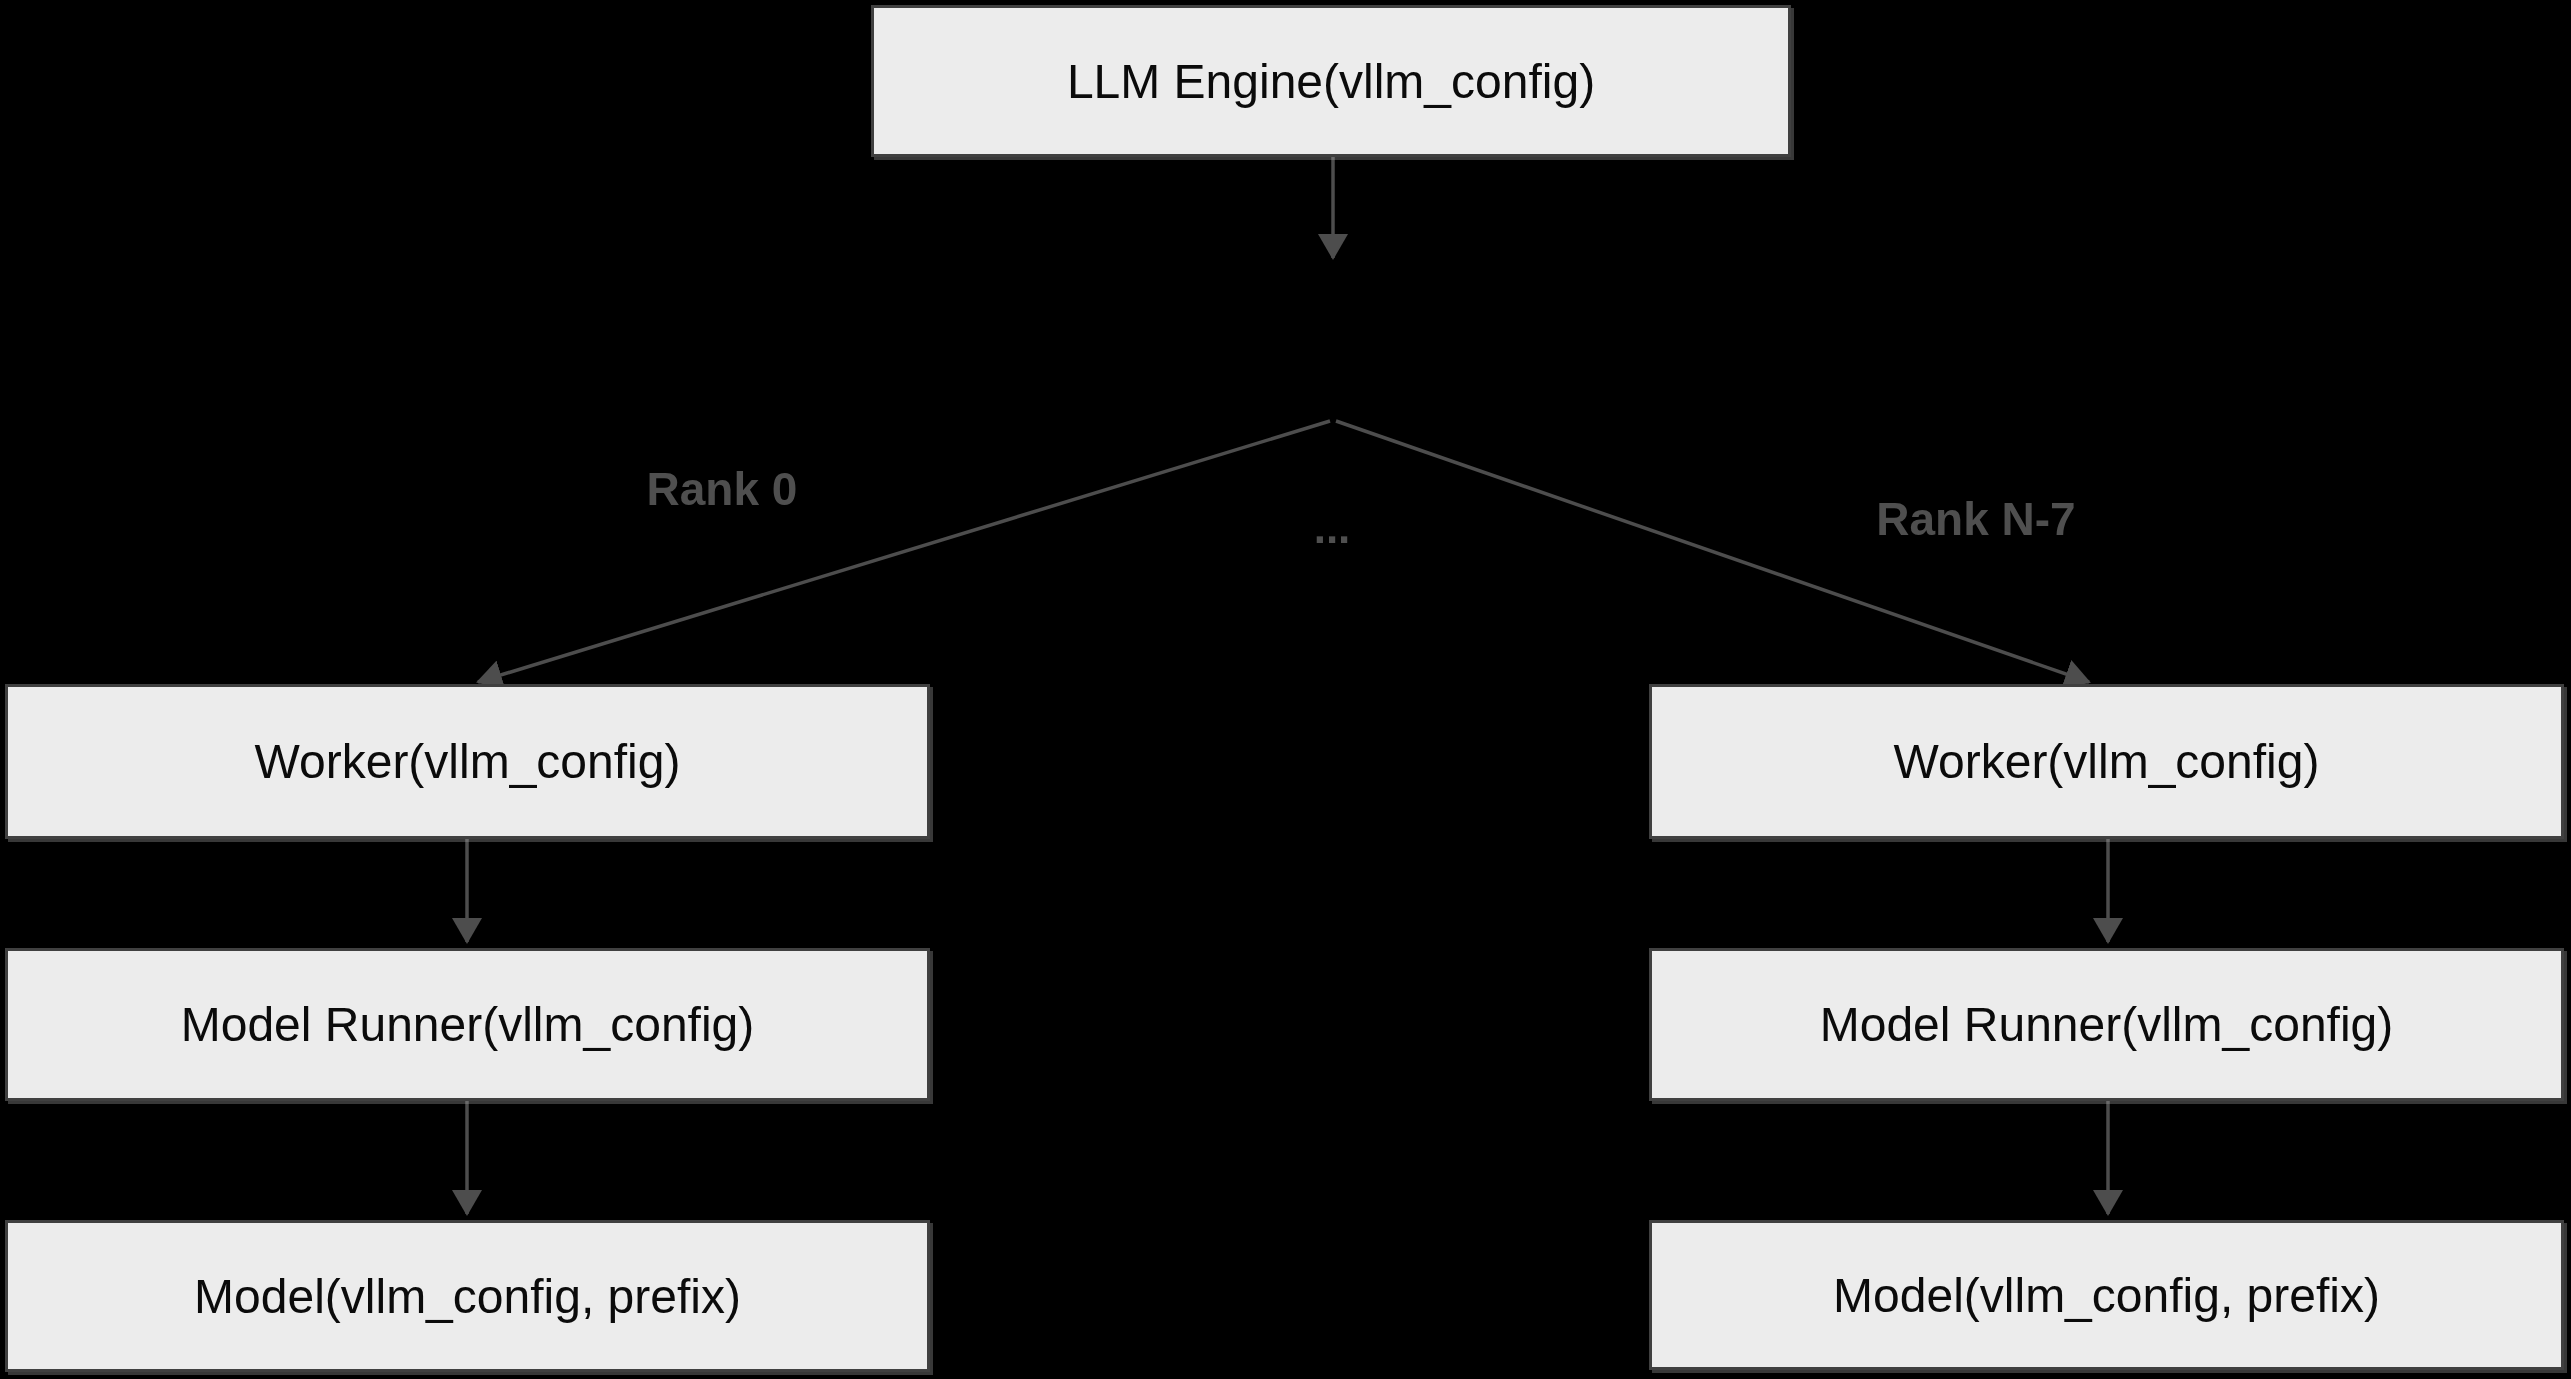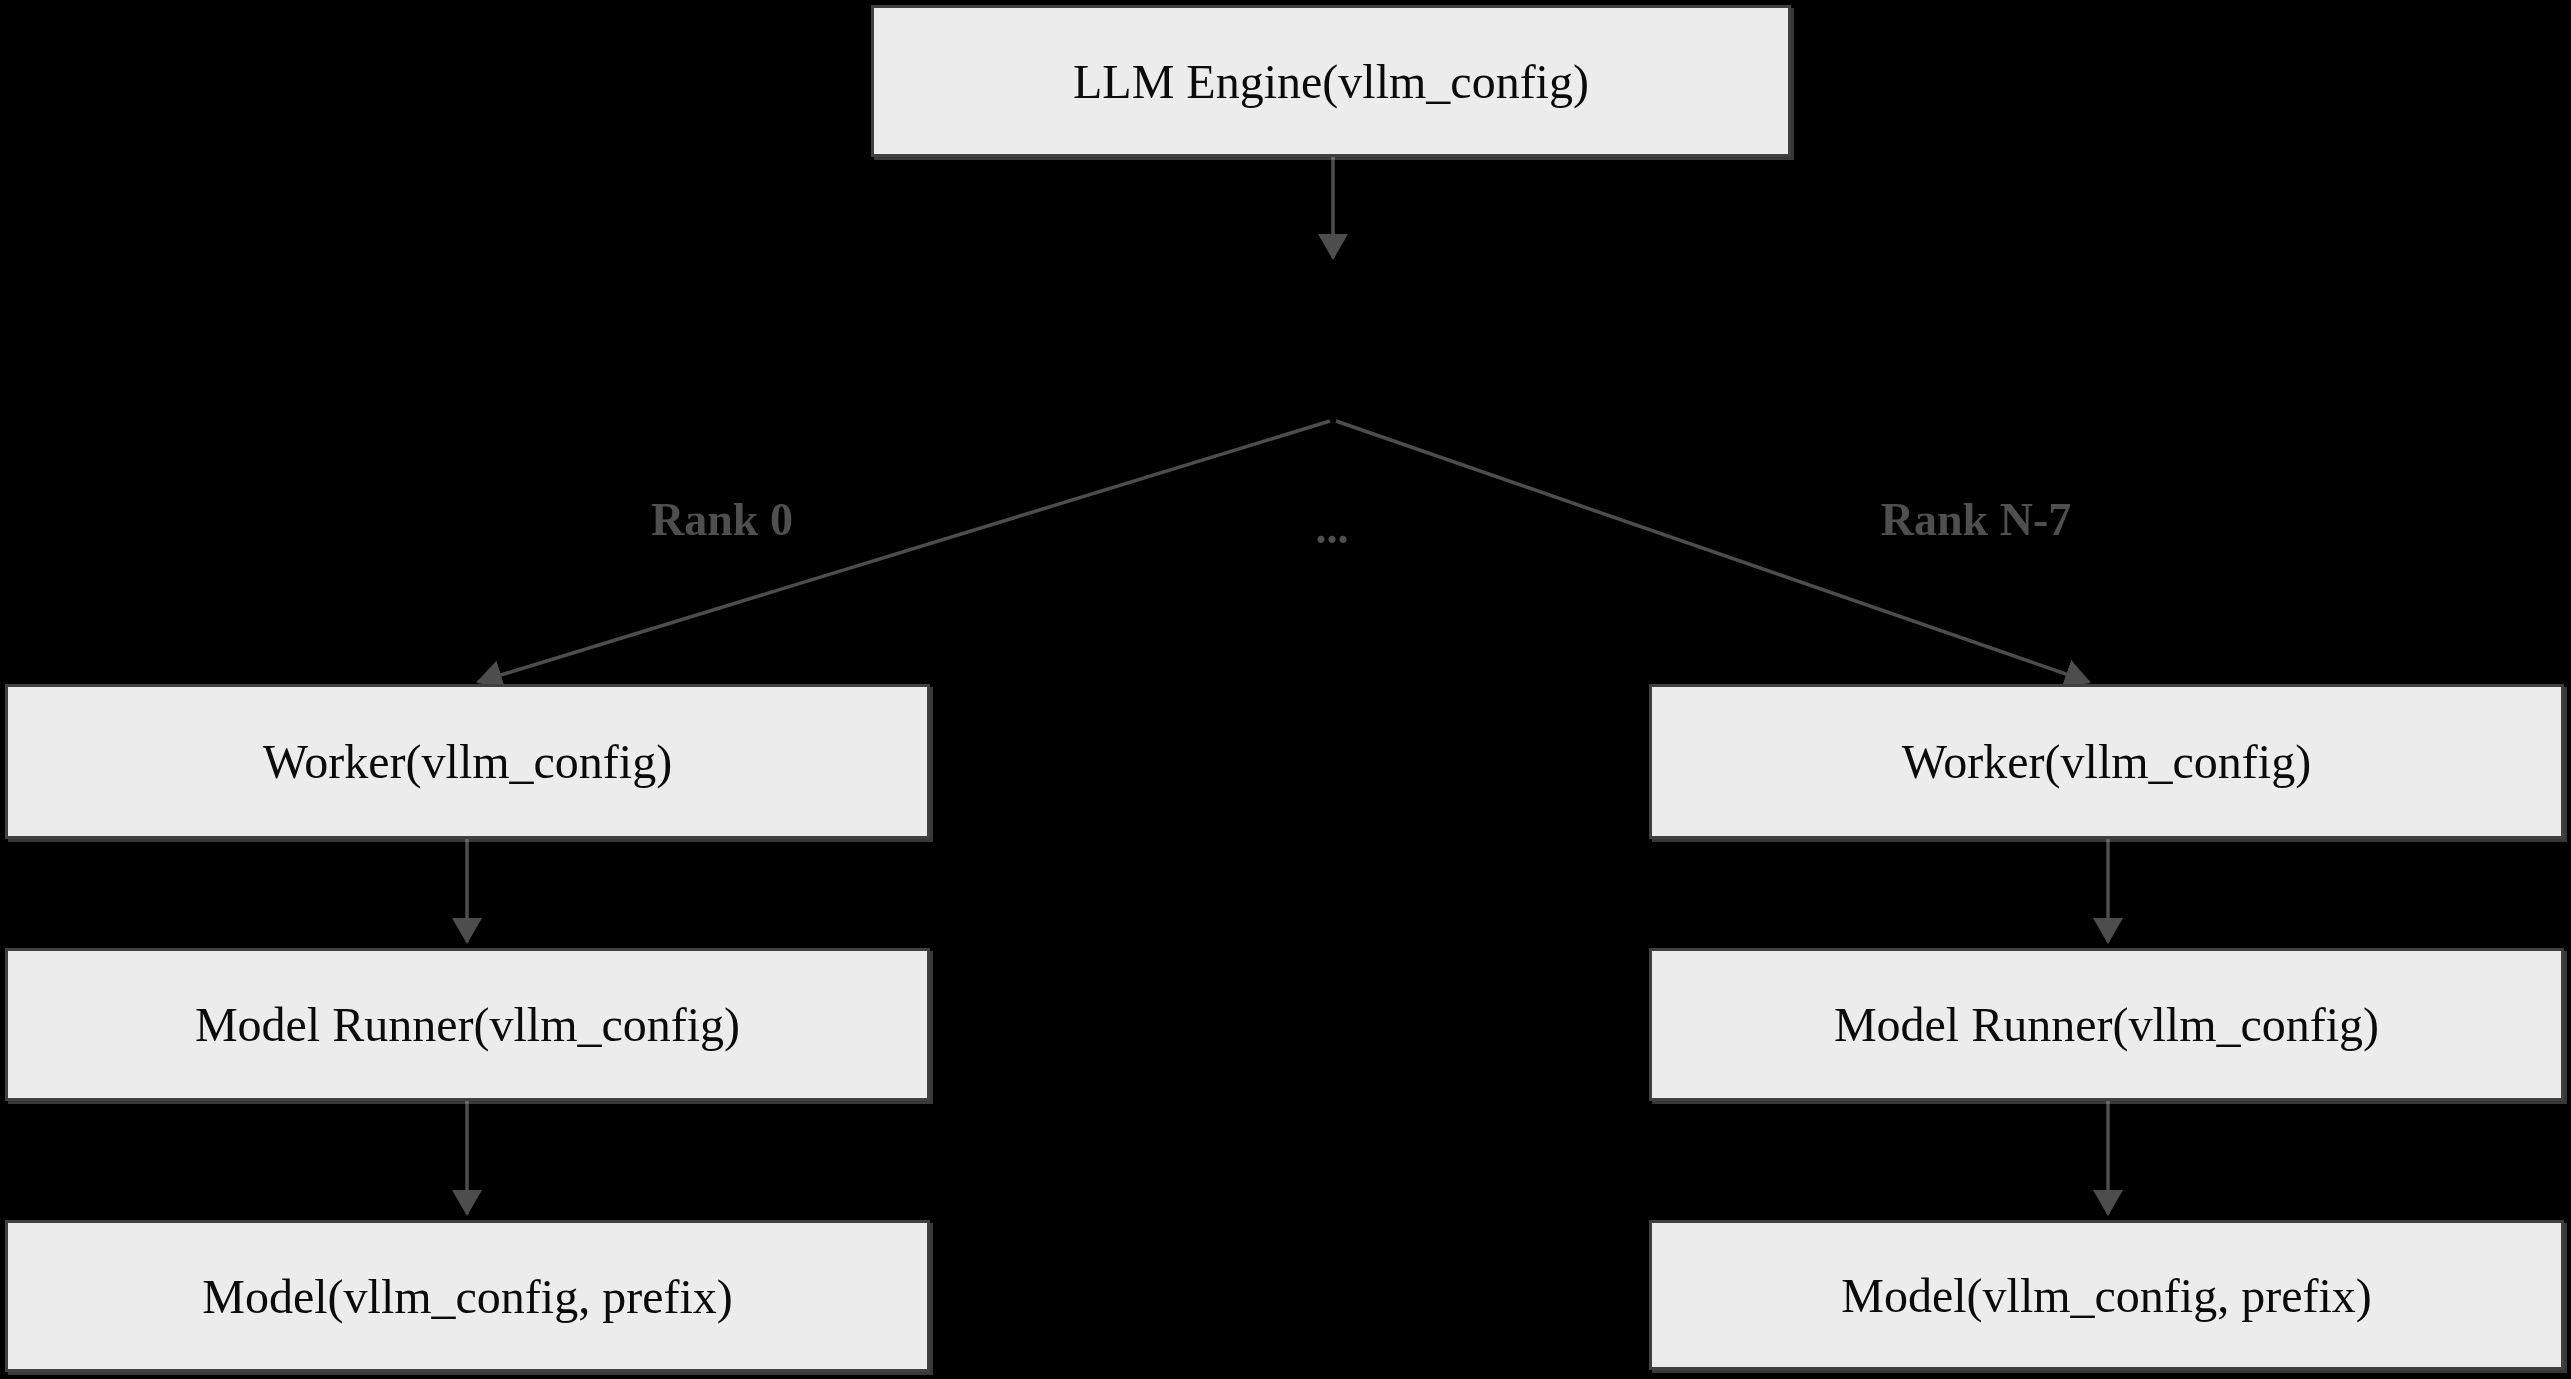--- a/index.html
+++ b/index.html
@@ -8,21 +8,21 @@
     --node-border:#404040;
     --node-text:#0b0b0b;
     --edge:#4d4d4d;
     --edge-label:#4f4f4f;
   }
   html,body{margin:0;padding:0;background:var(--background);}
   #canvas{
     position:relative;
     width:2571px;height:1379px;
     background:var(--background);
-    font-family:Liberation Serif, serif;
+    font-family:Liberation Sans, sans-serif;
     overflow:hidden;
   }
   .node{
     position:absolute;
     box-sizing:border-box;
     background:var(--node-fill);
     border:3px solid var(--node-border);
     color:var(--node-text);
     display:flex;align-items:center;justify-content:center;
     font-size:48px;font-weight:500;
@@ -58,21 +58,21 @@
     <line x1="467" y1="1100" x2="467" y2="1214" marker-end="url(#arrow)"></line>
     <line x1="2108" y1="838" x2="2108" y2="942" marker-end="url(#arrow)"></line>
     <line x1="2108" y1="1100" x2="2108" y2="1214" marker-end="url(#arrow)"></line>
   </svg>
 
   <div class="node" style="left:871px;top:5px;width:920px;height:152px;">
     <span>LLM Engine(vllm_config)</span>
   </div>
 
 
-  <div class="edge-label" style="left:722px;top:519px;">Rank 0</div>
+  <div class="edge-label" style="left:722px;top:489px;">Rank 0</div>
   <div class="edge-label dots" style="left:1332px;top:528px;">...</div>
   <div class="edge-label" style="left:1976px;top:519px;">Rank N-7</div>
 
   <div class="node" style="left:5px;top:684px;width:925px;height:155px;">
     <span>Worker(vllm_config)</span>
   </div>
 
   <div class="node" style="left:5px;top:948px;width:925px;height:153px;">
     <span>Model Runner(vllm_config)</span>
   </div>

